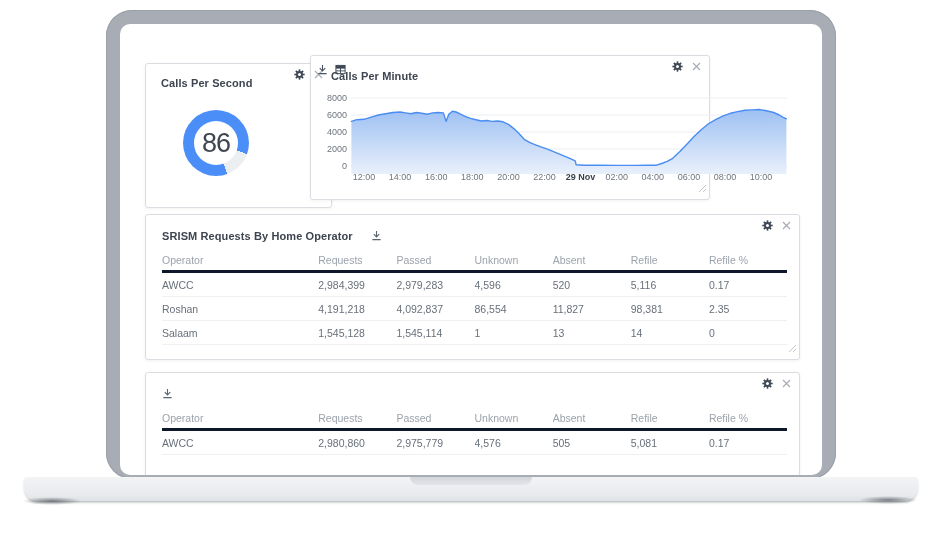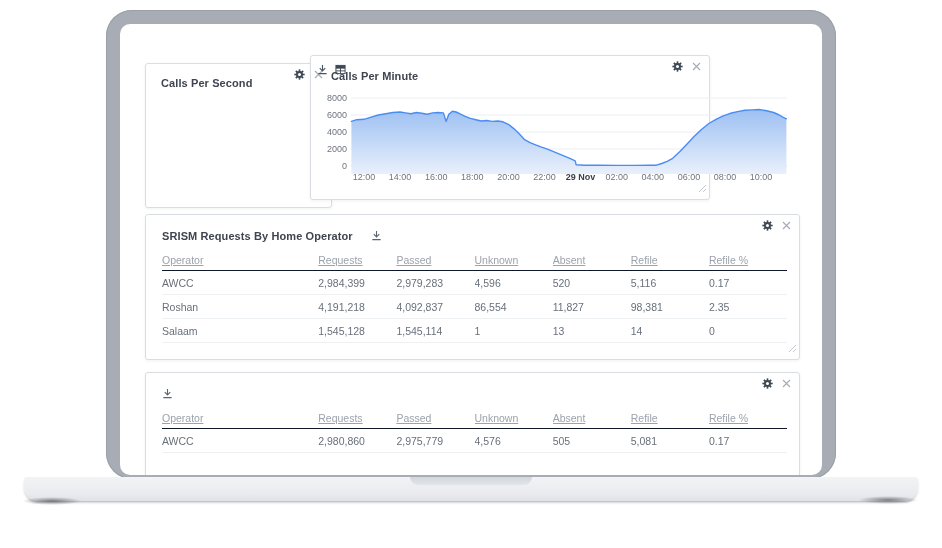--- a/index.html
+++ b/index.html
@@ -38,21 +38,21 @@
   .gauge{position:absolute;left:37px;top:46px;width:66px;height:66px;border-radius:50%;}
   .gauge::after{content:"";position:absolute;inset:11px;background:#fff;border-radius:50%;}
   .gauge-value{position:absolute;inset:0;display:flex;align-items:center;justify-content:center;
     font-size:27px;color:#3F464E;z-index:2;letter-spacing:-1px;}
   
   .cpm-svg{position:absolute;left:14px;top:38px;}
   
   .table{position:absolute;left:16px;right:12px;top:34px;font-size:10.5px;color:#68707A;}
   .t-row{display:grid;grid-template-columns:25% 12.5% 12.5% 12.5% 12.5% 12.5% 12.5%;
     height:23px;align-items:center;border-bottom:1px solid #EEF1F3;}
-  .t-row.head{color:#9CA3AC;height:21px;border-bottom:1px solid #0f172a;text-decoration:underline;}
+  .t-row.head{color:#9CA3AC;height:21px;border-bottom:3px solid #0f172a;}
   .t-row span{overflow:hidden;white-space:nowrap;}
 </style>
 </head>
 <body>
 
 <div class="stage">
 
   <div class="laptop-screen">
     <div class="screen">
 
@@ -70,20 +70,23 @@
                 <circle cx="8" cy="8" r="2.2" fill="#fff"></circle>
               </svg>
             </span>
           <span>
               <svg width="9" height="9" viewBox="0 0 9 9">
                 <path d="M1 1l7 7M8 1L1 8" stroke="#A7ADB5" stroke-width="1.2"></path>
               </svg>
             </span>
         </div>
         <div class="w-title">Calls Per Second</div>
+        <div class="gauge" id="cps-gauge" style="background: conic-gradient(from 160deg, rgb(76, 142, 247) 0deg, rgb(76, 142, 247) 309.6deg, rgb(236, 239, 241) 309.6deg, rgb(236, 239, 241) 360deg);">
+          <div class="gauge-value">86</div>
+        </div>
         <span class="resize"><svg width="9" height="9" viewBox="0 0 9 9">
               <g stroke="#C3C8CE" stroke-width="1" fill="none">
                 <path d="M2 9L9 2"></path>
                 <path d="M6 9L9 6"></path>
               </g>
             </svg></span>
       </div>
 
       <div class="widget w-cpm">
         <div class="w-lefticons">

